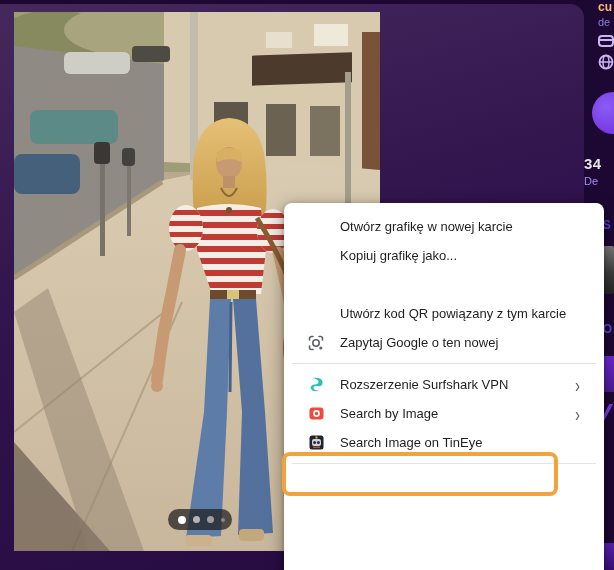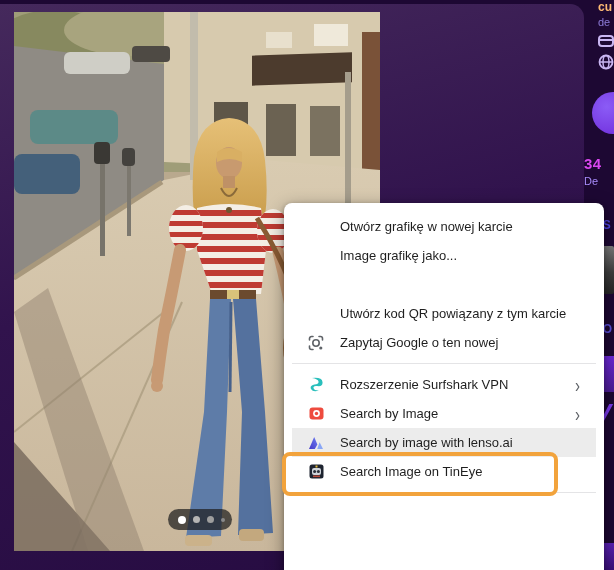--- a/index.html
+++ b/index.html
@@ -34,21 +34,21 @@
   .right-col{position:absolute;left:584px;top:0;width:30px;height:570px;background:#1d0833}
   .frag{position:absolute;white-space:nowrap}
   .frag-cu{left:14px;top:0px;font-size:12px;font-weight:bold;color:#fdba74}
   .frag-de{left:14px;top:16px;font-size:11px;color:#8d7bd8}
   .frag-icon1{left:14px;top:34px}
   .frag-icon2{left:14px;top:54px}
   .purple-fab{
     position:absolute;left:8px;top:92px;width:42px;height:42px;border-radius:50%;
     background:radial-gradient(circle at 35% 35%,#8b5cf6,#6d28d9);
   }
-  .frag-stat{left:0px;top:155px;font-size:15px;font-weight:bold;color:#d946ef;letter-spacing:.5px}
+  .frag-stat{left:0px;top:155px;font-size:15px;font-weight:bold;color:#e5e5e5;letter-spacing:.5px}
   .frag-statlabel{left:0px;top:175px;font-size:11px;color:#a78bfa}
   .frag-us{left:10px;top:218px;font-size:12px;font-weight:bold;color:#4f46e5}
   .thumb-frag{
     position:absolute;left:12px;top:246px;width:18px;height:48px;border-radius:2px;
     background:linear-gradient(180deg,#7b7b7b,#3e3e3e 55%,#262626);
   }
   .frag-co{left:10px;top:322px;font-size:12px;font-weight:bold;color:#5b4fd8}
   .purple-band{
     position:absolute;left:6px;top:356px;width:24px;height:36px;
     background:linear-gradient(180deg,#6d28d9,#4c1d95);border-radius:3px 0 0 3px;
@@ -237,21 +237,21 @@
   </div>
 
   <div class="context-menu">
 
     <div class="menu-item">
       <span class="mi-icon"></span>
       <span class="mi-label">Otwórz grafikę w nowej karcie</span>
     </div>
     <div class="menu-item">
       <span class="mi-icon"></span>
-      <span class="mi-label">Image grafikę jako...</span>
+      <span class="mi-label">Kopiuj grafikę jako...</span>
     </div>
     <div class="menu-item">
       <span class="mi-icon"></span>
     </div>
     <div class="menu-item">
       <span class="mi-icon"></span>
       <span class="mi-label">Utwórz kod QR powiązany z tym karcie</span>
     </div>
     <div class="menu-item">
       <span class="mi-icon">
@@ -280,35 +280,20 @@
     <div class="menu-item">
       <span class="mi-icon">
         <svg width="15" height="15" viewBox="0 0 15 15">
           <rect x="0.5" y="1.5" width="14" height="12" rx="3" fill="#ee4b3e"></rect>
           <circle cx="7.5" cy="7.5" r="3.4" fill="#ffffff"></circle>
           <circle cx="7.5" cy="7.5" r="1.7" fill="#ee4b3e"></circle>
         </svg>
       </span>
       <span class="mi-label">Search by Image</span>
       <span class="mi-chevron">›</span>
-    </div>
-    <div class="menu-item hovered">
-      <span class="mi-icon">
-        <svg width="16" height="14" viewBox="0 0 16 14">
-          <defs>
-              <linearGradient id="lg" x1="0" y1="1" x2="1" y2="0">
-            <stop offset="0" stop-color="#4338ca"></stop>
-                <stop offset="1" stop-color="#6d7df0"></stop>
-          </linearGradient>
-            </defs>
-          <polygon points="1,13 6.2,1 9.4,8.5 6.8,13" fill="url(#lg)"></polygon>
-          <polygon points="9.2,13 11.6,6.2 15,13" fill="#8aa7f5"></polygon>
-        </svg>
-      </span>
-      <span class="mi-label">Search by image with lenso.ai</span>
     </div>
     <div class="menu-item">
       <span class="mi-icon">
         <svg width="15" height="15" viewBox="0 0 15 15">
           <rect x="0.5" y="0.5" width="14" height="14" rx="2.5" fill="#1e2430"></rect>
           <rect x="3" y="4" width="9" height="7" rx="2" fill="#cfd4da"></rect>
           <circle cx="5.6" cy="7.5" r="1.5" fill="#2a2f3a"></circle>
           <circle cx="9.4" cy="7.5" r="1.5" fill="#2a2f3a"></circle>
           <rect x="6.5" y="1.5" width="2" height="2" fill="#e0b93c"></rect>
           <rect x="4" y="11.5" width="7" height="1.6" fill="#b84a3a"></rect>

